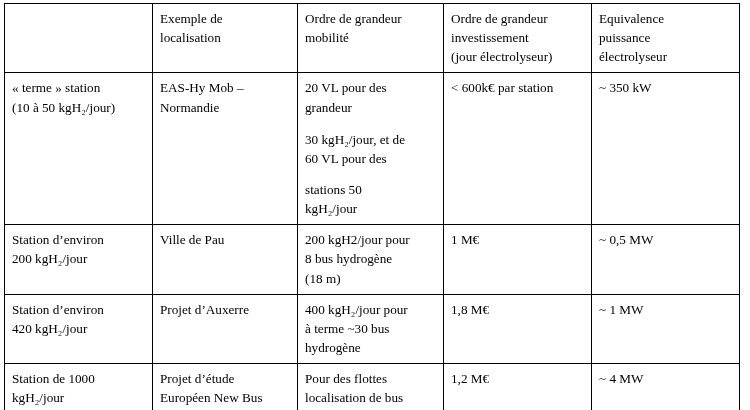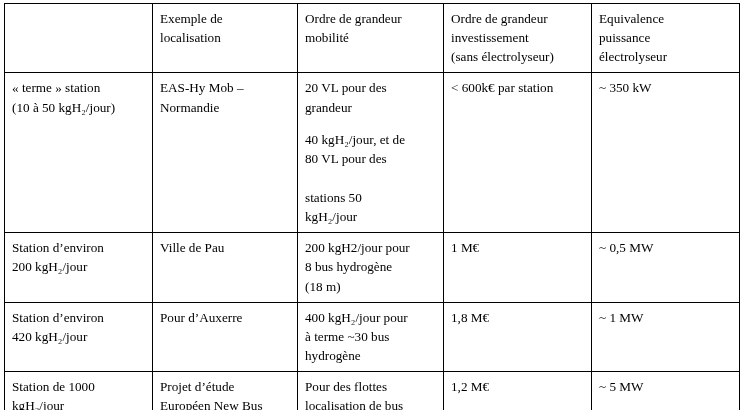--- a/index.html
+++ b/index.html
@@ -41,21 +41,21 @@
   col.c4 { width: 148px; }
 
   .cell-line {
     display: block;
     white-space: pre-wrap;
   }
   .cell-line.gap {
     margin-top: 13px;
   }
   .cell-line.gap-sm {
-    margin-top: 20px;
+    margin-top: 12px;
   }
   .hdr-row td {
     height: 58px;
   }
   .row-small td {
     height: 148px;
   }
   .row-pau td {
     height: 68px;
   }
@@ -85,43 +85,43 @@
           <span class="cell-line">Exemple de</span>
           <span class="cell-line">localisation</span>
         </td>
         <td>
           <span class="cell-line">Ordre de grandeur</span>
           <span class="cell-line">mobilité</span>
         </td>
         <td>
           <span class="cell-line">Ordre de grandeur</span>
           <span class="cell-line">investissement</span>
-          <span class="cell-line">(sans électrolyseur)</span>
+          <span class="cell-line">(jour électrolyseur)</span>
         </td>
         <td>
           <span class="cell-line">Equivalence</span>
           <span class="cell-line">puissance</span>
           <span class="cell-line">électrolyseur</span>
         </td>
       </tr>
 
       <tr class="row-small">
         <td>
           <span class="cell-line">« terme » station</span>
           <span class="cell-line">(10 à 50 kgH₂/jour)</span>
         </td>
         <td>
           <span class="cell-line">EAS-Hy Mob –</span>
           <span class="cell-line">Normandie</span>
         </td>
         <td>
           <span class="cell-line">20 VL pour des</span>
           <span class="cell-line">grandeur</span>
-          <span class="cell-line gap">40 kgH₂/jour, et de</span>
-          <span class="cell-line">80 VL pour des</span>
+          <span class="cell-line gap">30 kgH₂/jour, et de</span>
+          <span class="cell-line">60 VL pour des</span>
           <span class="cell-line gap-sm">stations 50</span>
           <span class="cell-line">kgH₂/jour</span>
         </td>
         <td>
           <span class="cell-line">&lt; 600k€ par station</span>
         </td>
         <td>
           <span class="cell-line">~ 350 kW</span>
         </td>
       </tr>
@@ -146,21 +146,21 @@
           <span class="cell-line">~ 0,5 MW</span>
         </td>
       </tr>
 
       <tr class="row-auxerre">
         <td>
           <span class="cell-line">Station d’environ</span>
           <span class="cell-line">420 kgH₂/jour</span>
         </td>
         <td>
-          <span class="cell-line">Pour d’Auxerre</span>
+          <span class="cell-line">Projet d’Auxerre</span>
         </td>
         <td>
           <span class="cell-line">400 kgH₂/jour pour</span>
           <span class="cell-line">à terme ~30 bus</span>
           <span class="cell-line">hydrogène</span>
         </td>
         <td>
           <span class="cell-line">1,8 M€</span>
         </td>
         <td>
@@ -180,18 +180,18 @@
         </td>
         <td>
           <span class="cell-line">Pour des flottes</span>
           <span class="cell-line">localisation de bus</span>
           <span class="cell-line">hydrogène</span>
         </td>
         <td>
           <span class="cell-line">1,2 M€</span>
         </td>
         <td>
-          <span class="cell-line">~ 5 MW</span>
+          <span class="cell-line">~ 4 MW</span>
         </td>
       </tr>
     </tbody>
   </table>
 </div>
 
 </body></html>

